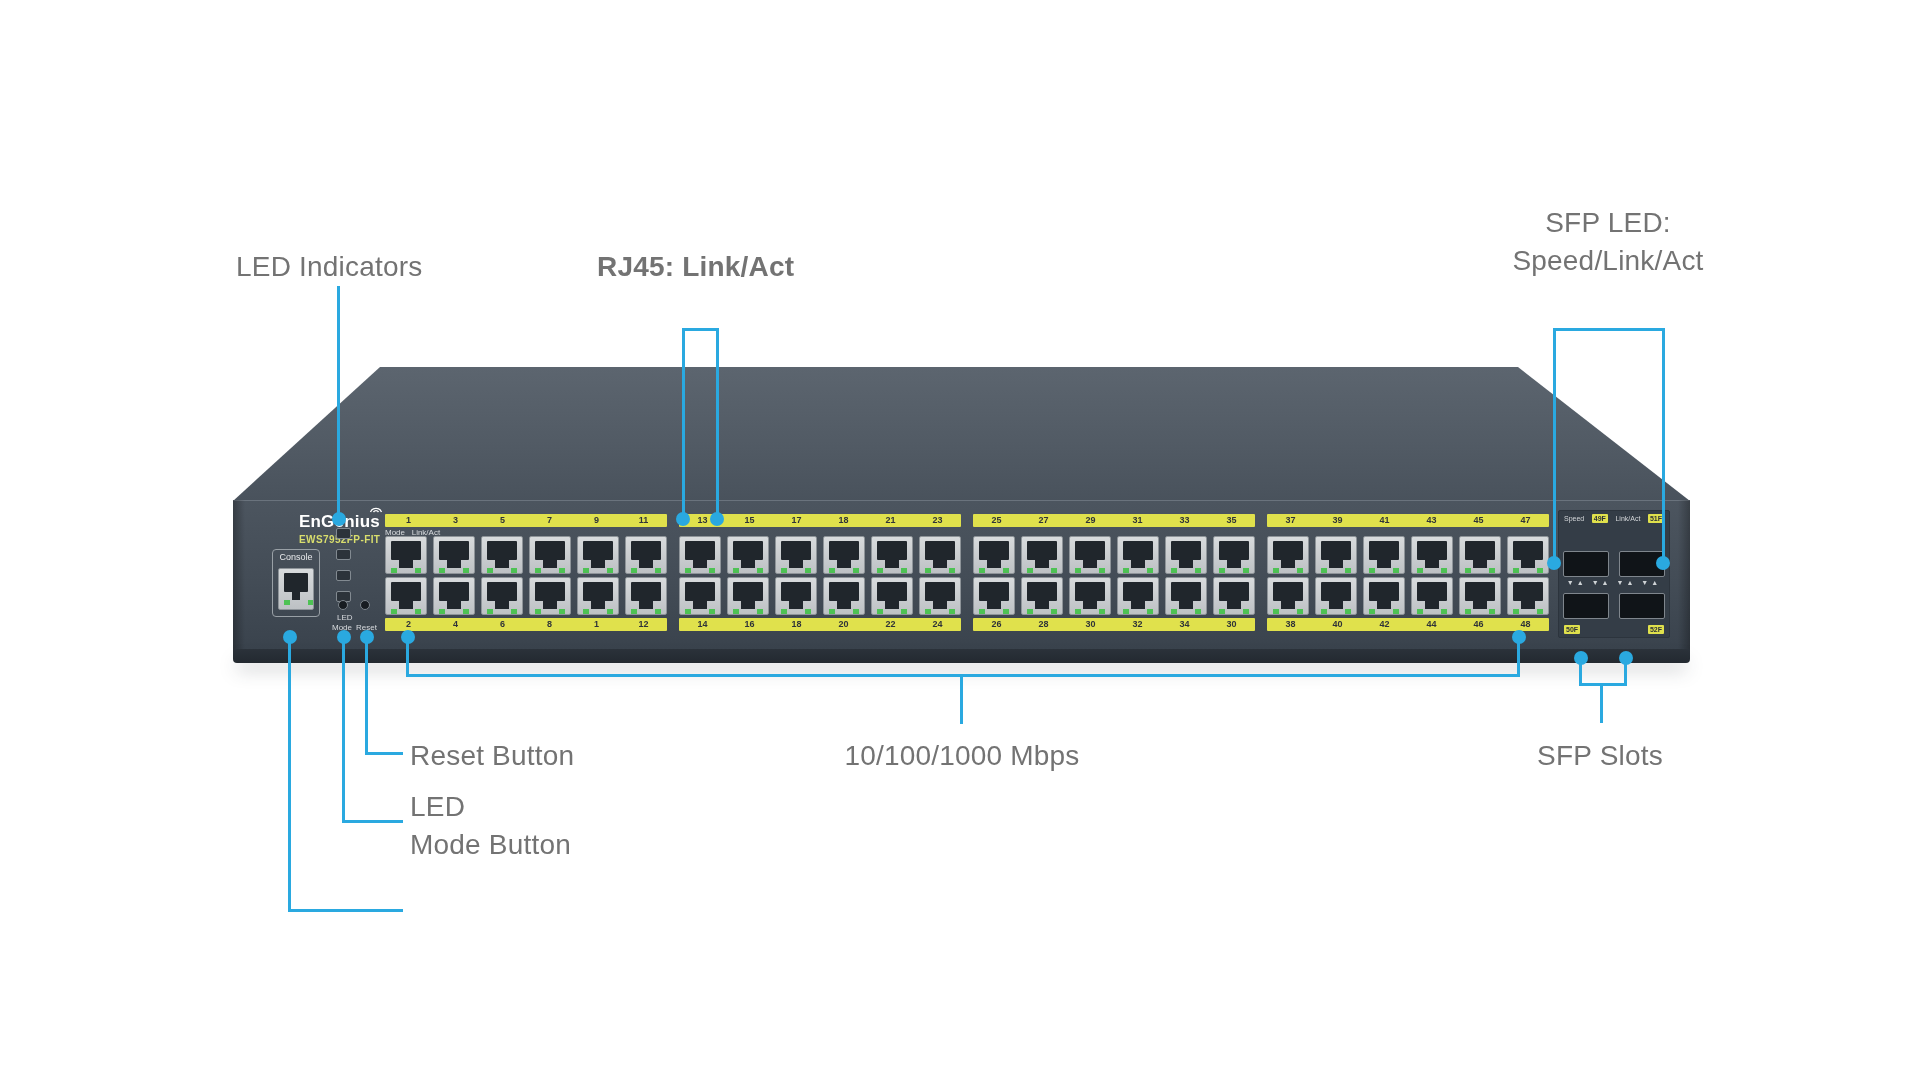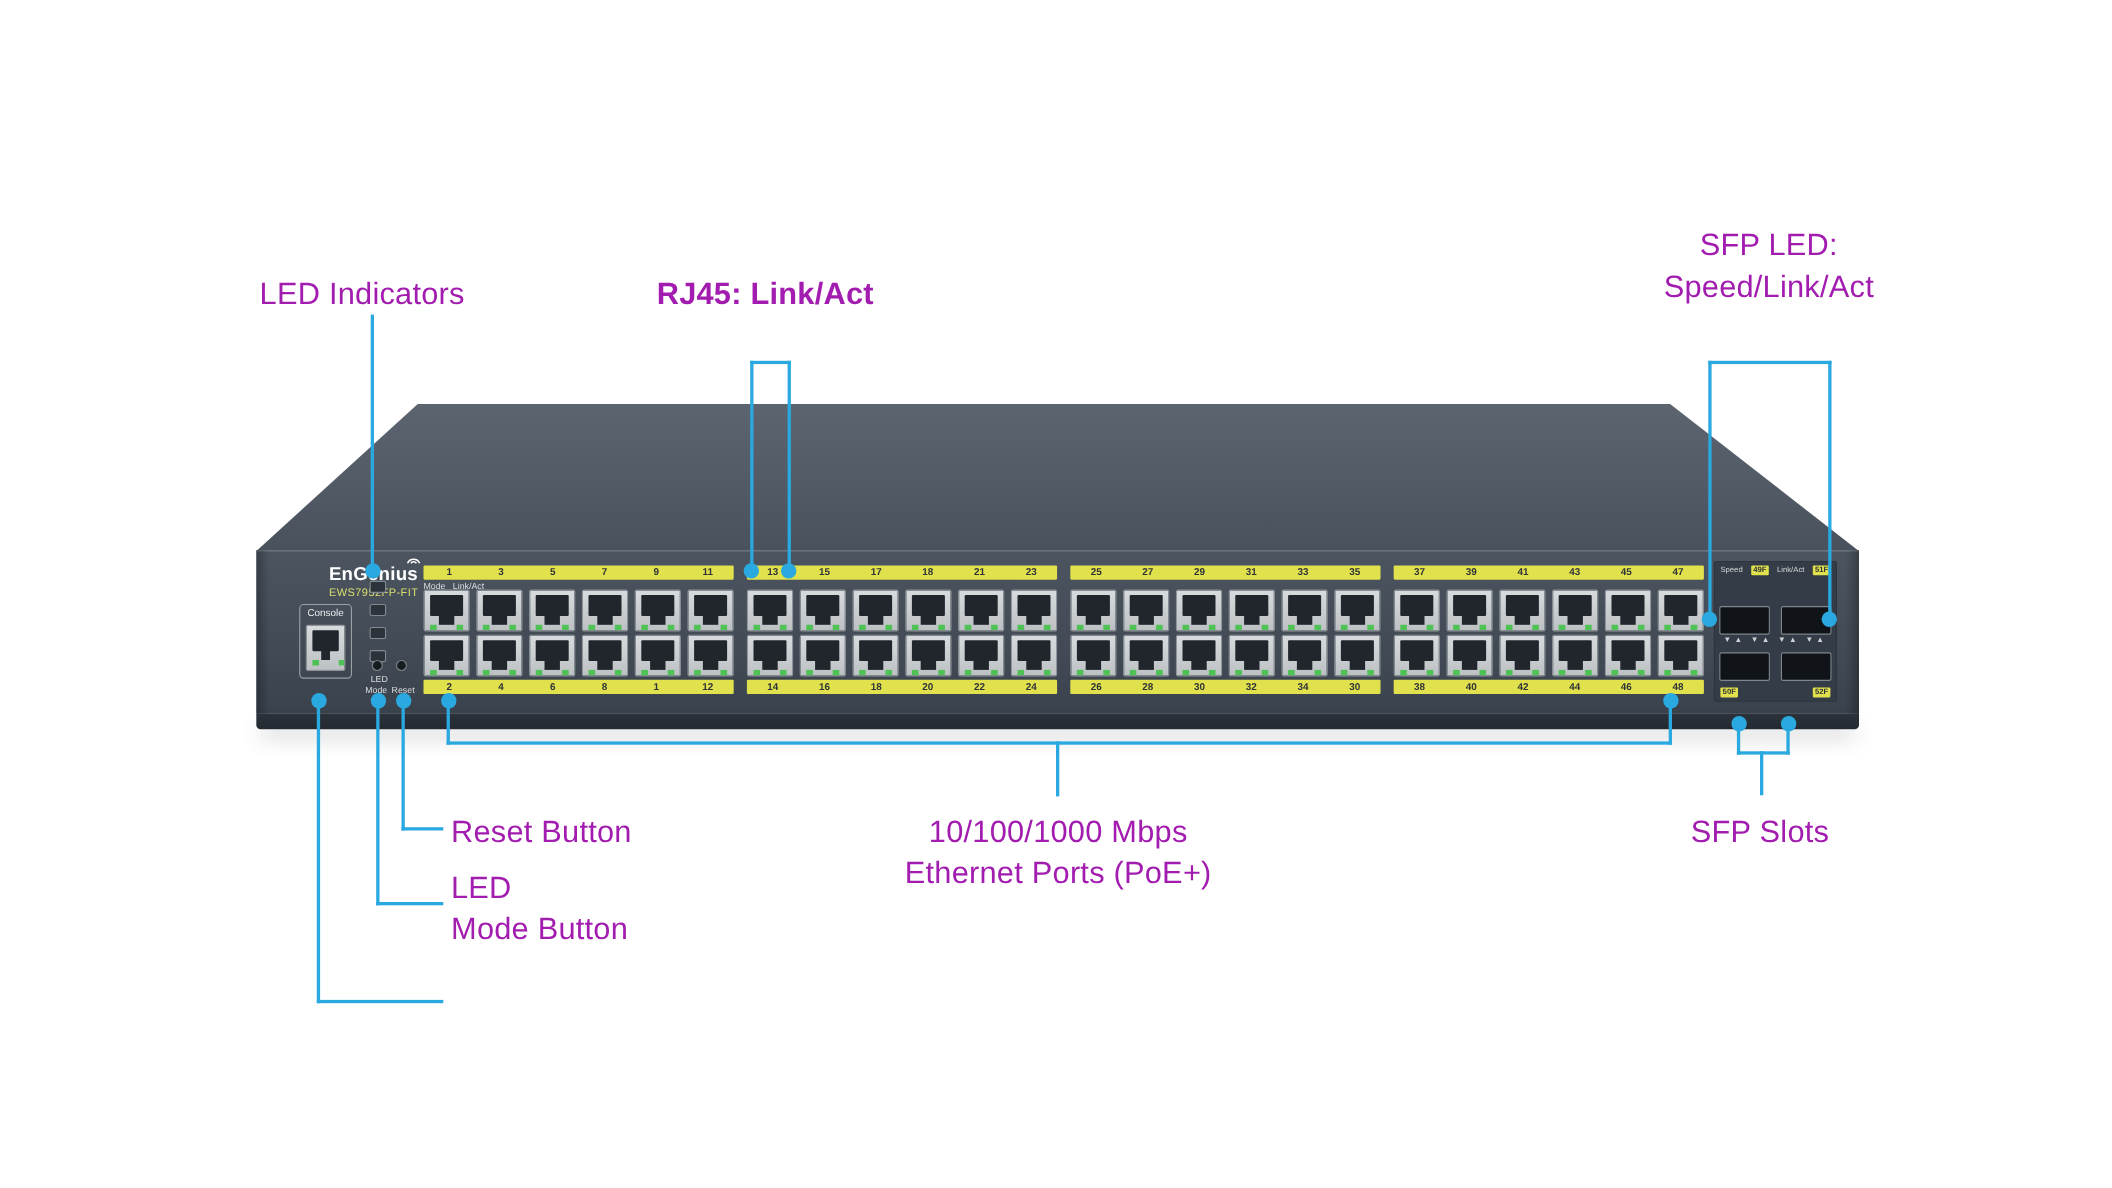--- a/index.html
+++ b/index.html
@@ -1,20 +1,20 @@
 <!DOCTYPE html>
 <html><head>
 <meta charset="utf-8">
 <style>
   html,body { margin:0; padding:0; background:#ffffff; }
   body { font-family:"Liberation Sans", sans-serif; }
   .stage { position:relative; width:1920px; height:1080px; background:#ffffff; overflow:hidden; }
 
   
-  .lbl { position:absolute; color:#a21caf; font-size:28px; line-height:38px; letter-spacing:0.2px; }
+  .lbl { position:absolute; color:#737373; font-size:28px; line-height:38px; letter-spacing:0.2px; }
   .lbl.center { text-align:center; }
 
   
   .cline { position:absolute; background:#2aa9e0; }
   .cdot  { position:absolute; width:14px; height:14px; border-radius:50%; background:#2aa9e0; }
 
   
   .top-face { position:absolute; left:233px; top:367px; width:1457px; height:134px;
     background:linear-gradient(180deg,#5c656f 0%,#525b65 55%,#49525c 100%);
     clip-path:polygon(147px 0px, 1285px 0px, 1457px 134px, 0px 134px); }
@@ -23,21 +23,21 @@
     border-top:1px solid #6a737d; box-sizing:border-box; }
   .panel-shade-left  { position:absolute; left:233px;  top:500px; width:12px;  height:149px; background:linear-gradient(90deg, rgba(0,0,0,.28), rgba(0,0,0,0)); }
   .panel-shade-right { position:absolute; left:1678px; top:500px; width:12px;  height:149px; background:linear-gradient(270deg, rgba(0,0,0,.28), rgba(0,0,0,0)); }
   .base { position:absolute; left:233px; top:649px; width:1457px; height:14px;
     background:linear-gradient(180deg,#2b323a,#232930); border-radius:0 0 4px 4px;
     box-shadow:0 10px 18px -4px rgba(50,55,62,.35); }
 
   
   .logo { position:absolute; left:299px; top:512px; color:#ffffff; font-size:17px; font-weight:bold; letter-spacing:0.2px; }
   .logo svg { position:absolute; right:-4px; top:-9px; }
-  .model { position:absolute; left:299px; top:534px; color:#d9de6d; font-size:10px; font-weight:normal; letter-spacing:0.4px; }
+  .model { position:absolute; left:299px; top:534px; color:#d9de6d; font-size:10px; font-weight:bold; letter-spacing:0.4px; }
   .console-box { position:absolute; left:272px; top:549px; width:48px; height:68px; border:1px solid #99a0a6; border-radius:4px; box-sizing:border-box; }
   .console-label { position:absolute; left:272px; top:552px; width:48px; text-align:center; font-size:9px; color:#e8eaec; }
   .led-ind { position:absolute; width:15px; height:11px; background:#2c333a; border:1px solid #828a91; border-radius:2px; box-sizing:border-box; }
   .panel-btn { position:absolute; width:10px; height:10px; border-radius:50%; background:#171c21; border:1px solid #7d858c; box-sizing:border-box; }
   .btn-lbl { position:absolute; font-size:8px; line-height:9px; color:#d9dcdf; }
   .mode-linkact { position:absolute; left:385px; top:528px; font-size:8px; color:#d9dcdf; white-space:pre;text-align:right; }
 
   
   #port-groups { position:absolute; left:383px; top:514px; width:1168px; height:117px; display:flex; gap:8px; }
   .port-group { width:286px; display:flex; flex-direction:column; }
@@ -278,21 +278,20 @@
     <div>SFP LED:</div>
     <div>Speed/Link/Act</div>
   </div>
   <div class="lbl" style="left:410px; top:737px;">Reset Button</div>
   <div class="lbl" style="left:410px; top:788px;">
     <div>LED</div>
     <div>Mode Button</div>
   </div>
   <div class="lbl center" style="left:712px; top:737px; width:500px;">
     <div>10/100/1000 Mbps</div>
-    <div>Ethernet Ports (PoE+)</div>
   </div>
   <div class="lbl center" style="left:1480px; top:737px; width:240px;">SFP Slots</div>
 
   <div class="cline" style="left:337px; top:286px; width:3px; height:233px;"></div>
   <div class="cdot" style="left:332px; top:512px;"></div>
 
   <div class="cline" style="left:682px; top:328px; width:37px; height:3px;"></div>
   <div class="cline" style="left:682px; top:328px; width:3px; height:191px;"></div>
   <div class="cline" style="left:716px; top:328px; width:3px; height:191px;"></div>
   <div class="cdot" style="left:676px; top:512px;"></div>

